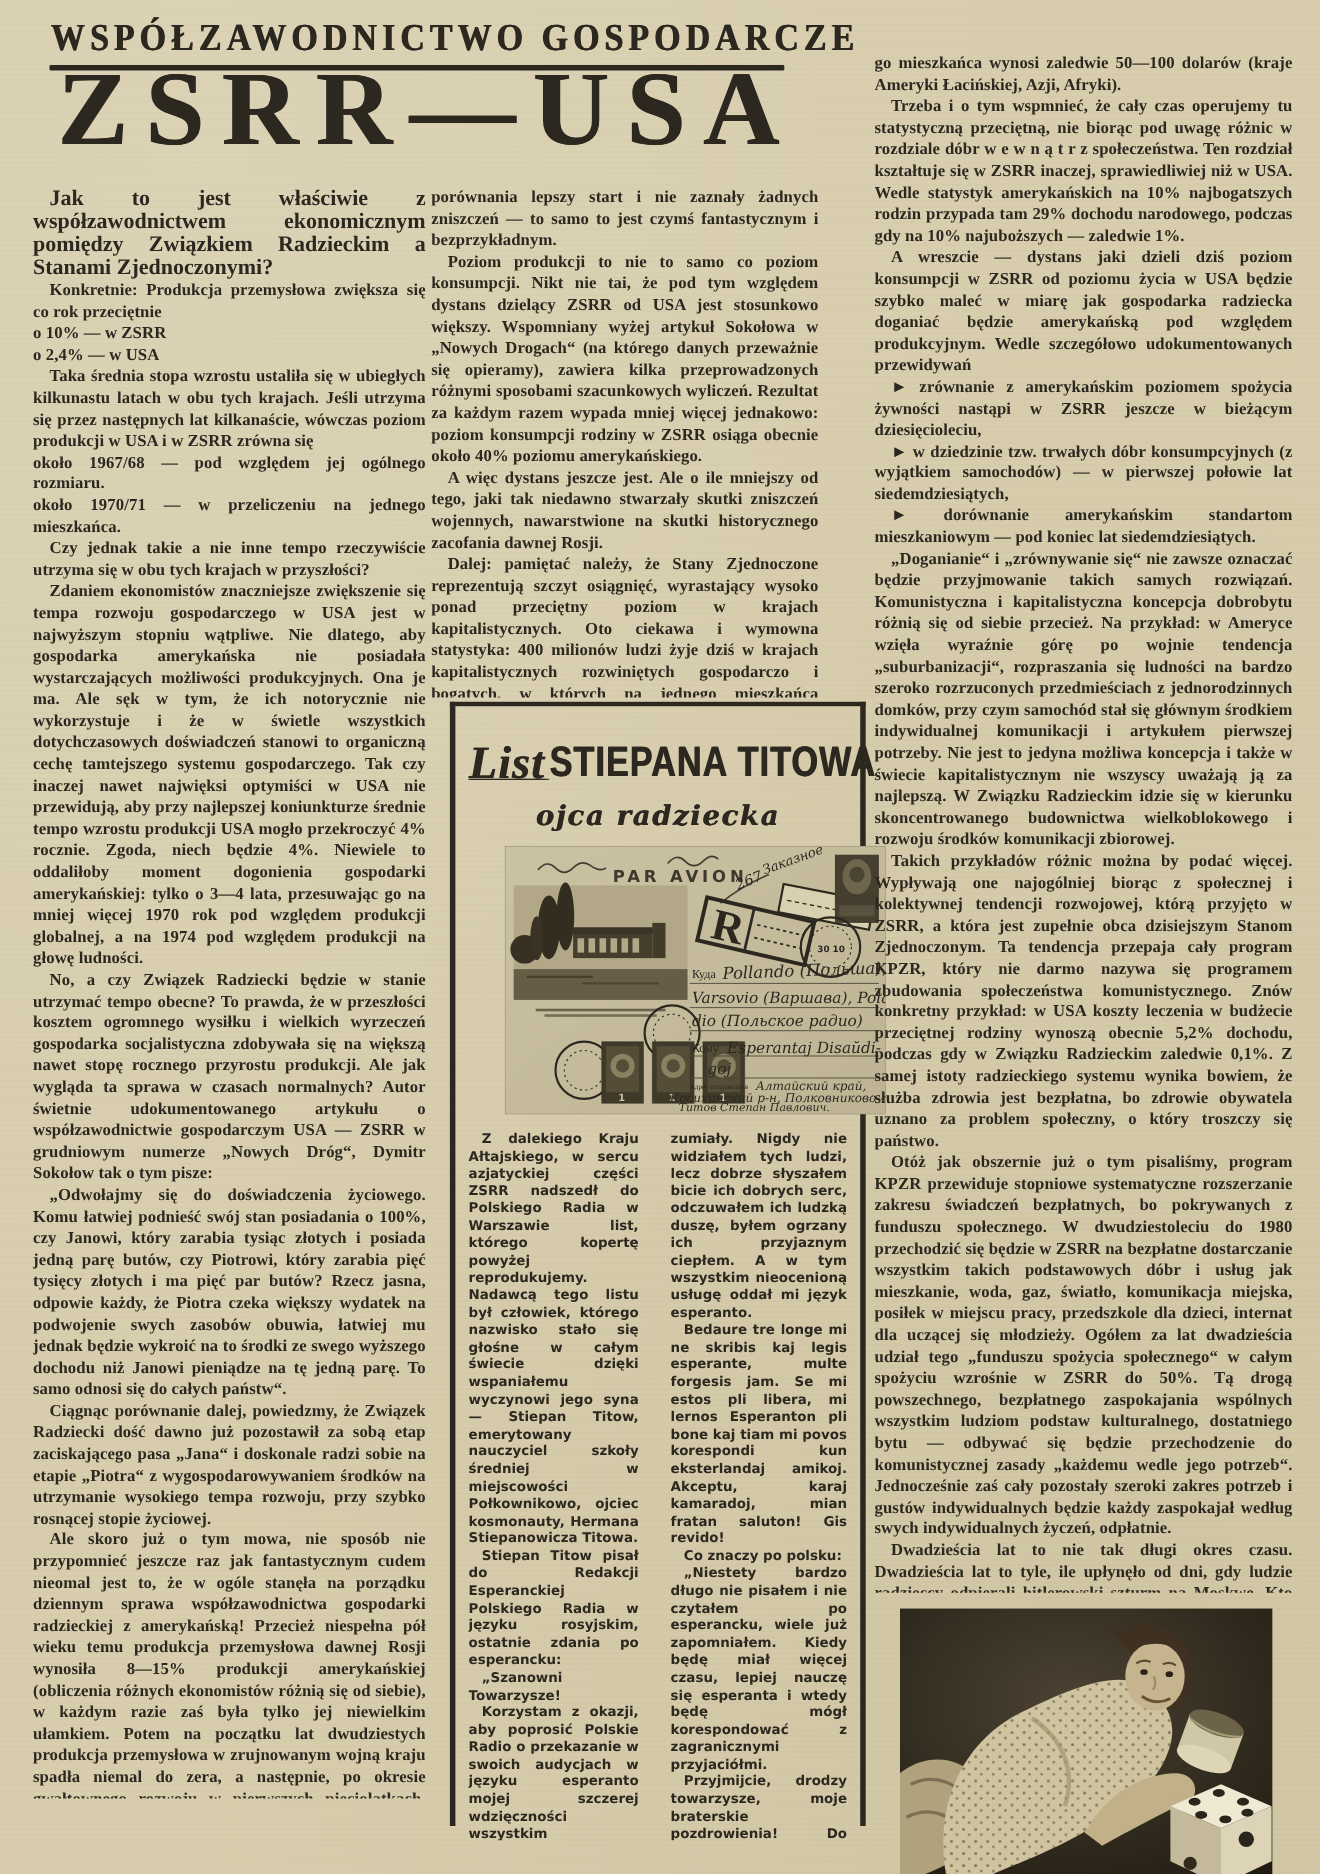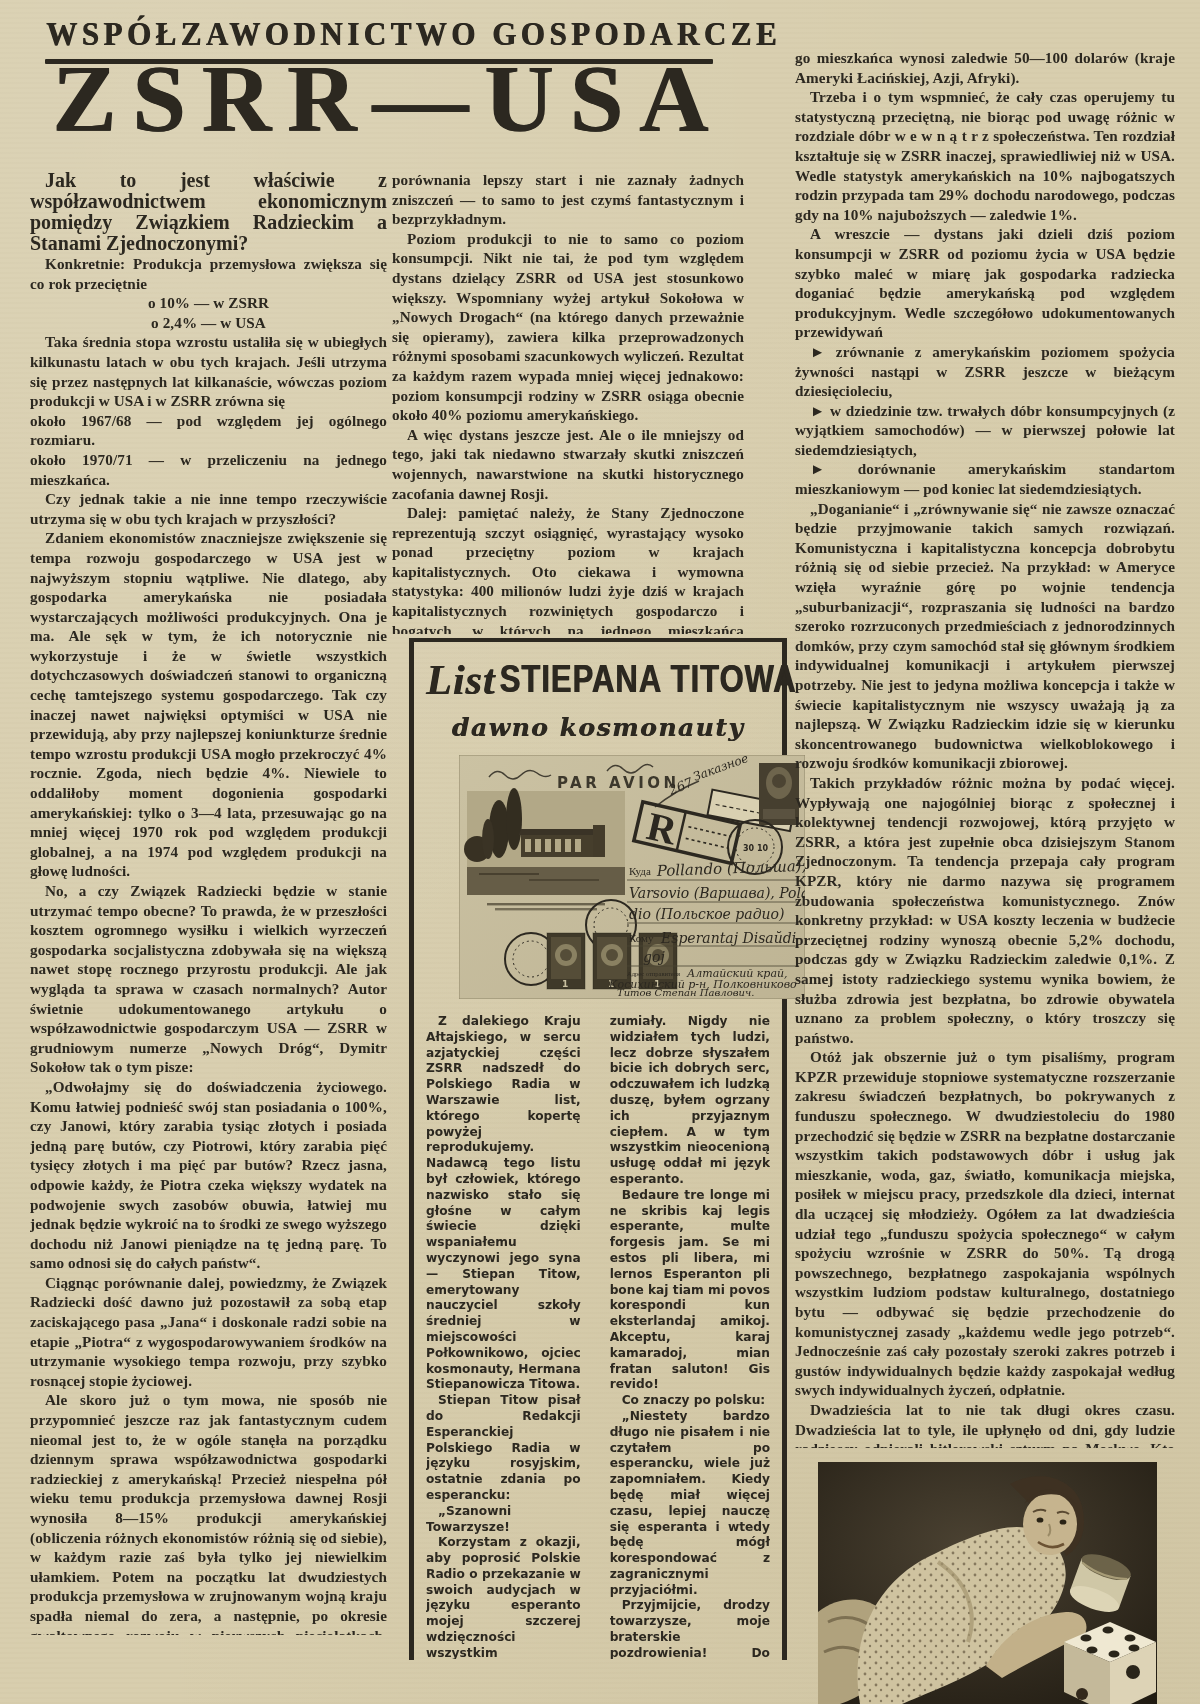--- a/index.html
+++ b/index.html
@@ -27,36 +27,36 @@
     font-family:"Liberation Serif",serif;font-weight:bold;font-size:96px;line-height:1.1;
     letter-spacing:16px;white-space:nowrap;
     text-shadow:1px 0 0 currentColor;
   }
   
   .col{position:absolute;text-align:justify;overflow:hidden;
     font-family:"Liberation Serif",serif;font-weight:bold;
     font-size:15.2px;line-height:19.6px;letter-spacing:.1px;}
   .col p{margin:0;text-indent:15px;}
   .col p.noindent{text-indent:0;}
-  .col p.center{text-align:center;text-indent:0;}
+  .col p.center{text-align:left;text-indent:0;}
   .col p.hang{text-indent:0;}
   .col1{left:30px;top:170px;width:357px;height:1465px;}
   .lead{
     font-family:Liberation Serif, serif;font-size:20px;line-height:21px;
     text-indent:15px;margin:0 0 4px 0;letter-spacing:0;
   }
   .col2top{left:392px;top:170px;width:352px;height:464px;}
   .col3{left:795px;top:48px;width:380px;height:1400px;}
   
   .box{
     position:absolute;left:409px;top:638px;width:378px;height:1022px;
     border-top:4px solid #2c2820;border-left:5px solid #2c2820;border-right:5px solid #2c2820;
     box-sizing:border-box;padding:0 12px;
   }
-  .box-title{margin-top:14px;text-align:left;white-space:nowrap;}
+  .box-title{margin-top:28px;text-align:left;white-space:nowrap;text-decoration:underline;}
   .box-title .t-italic{
     font-family:"Liberation Serif",serif;font-style:italic;font-weight:bold;font-size:42px;
     letter-spacing:1px;text-shadow:.6px 0 0 currentColor;
   }
   .box-title .t-main{
     font-family:"Liberation Sans",sans-serif;font-weight:bold;font-size:31px;
     letter-spacing:1px;text-shadow:.8px 0 0 currentColor;
     display:inline-block;transform:scaleY(1.25);transform-origin:center bottom;
     vertical-align:baseline;
   }
@@ -114,21 +114,21 @@
       <p>Poziom produkcji to nie to samo co poziom konsumpcji. Nikt nie tai, że pod tym względem dystans dzielący ZSRR od USA jest stosunkowo większy. Wspomniany wyżej artykuł Sokołowa w „Nowych Drogach“ (na którego danych przeważnie się opieramy), zawiera kilka przeprowadzonych różnymi sposobami szacunkowych wyliczeń. Rezultat za każdym razem wypada mniej więcej jednakowo: poziom konsumpcji rodziny w ZSRR osiąga obecnie około 40% poziomu amerykańskiego.</p>
       <p>A więc dystans jeszcze jest. Ale o ile mniejszy od tego, jaki tak niedawno stwarzały skutki zniszczeń wojennych, nawarstwione na skutki historycznego zacofania dawnej Rosji.</p>
       <p>Dalej: pamiętać należy, że Stany Zjednoczone reprezentują szczyt osiągnięć, wyrastający wysoko ponad przeciętny poziom w krajach kapitalistycznych. Oto ciekawa i wymowna statystyka: 400 milionów ludzi żyje dziś w krajach kapitalistycznych rozwiniętych gospodarczo i bogatych, w których na jednego mieszkańca przypada rocznie ponad 800 dolarów dochodu. Natomiast 1 miliard 100 milionów ludzi żyje w krajach kapitalistycznych zacofanych i ubogich, w których roczny dochód na jedne-</p>
     </section>
 
   <section class="box">
     <div class="box-title">
       <span class="t-italic">List</span>
       <span class="t-main">STIEPANA TITOWA</span>
     </div>
-    <div class="box-subtitle">dawno kosmonauty</div>
+    <div class="box-subtitle">ojca radziecka</div>
 
     <div class="postcard">
       <svg width="346" height="244" viewBox="0 0 346 244" xmlns="http://www.w3.org/2000/svg">
         <defs>
           <linearGradient id="pcbg" x1="0" y1="0" x2="1" y2="1">
             <stop offset="0" stop-color="#cbc2a3"></stop>
               <stop offset="1" stop-color="#beb494"></stop>
           </linearGradient>
           <pattern id="dots" width="7" height="7" patternUnits="userSpaceOnUse">
             <circle cx="2" cy="2" r="1.1" fill="#3a3426"></circle>

